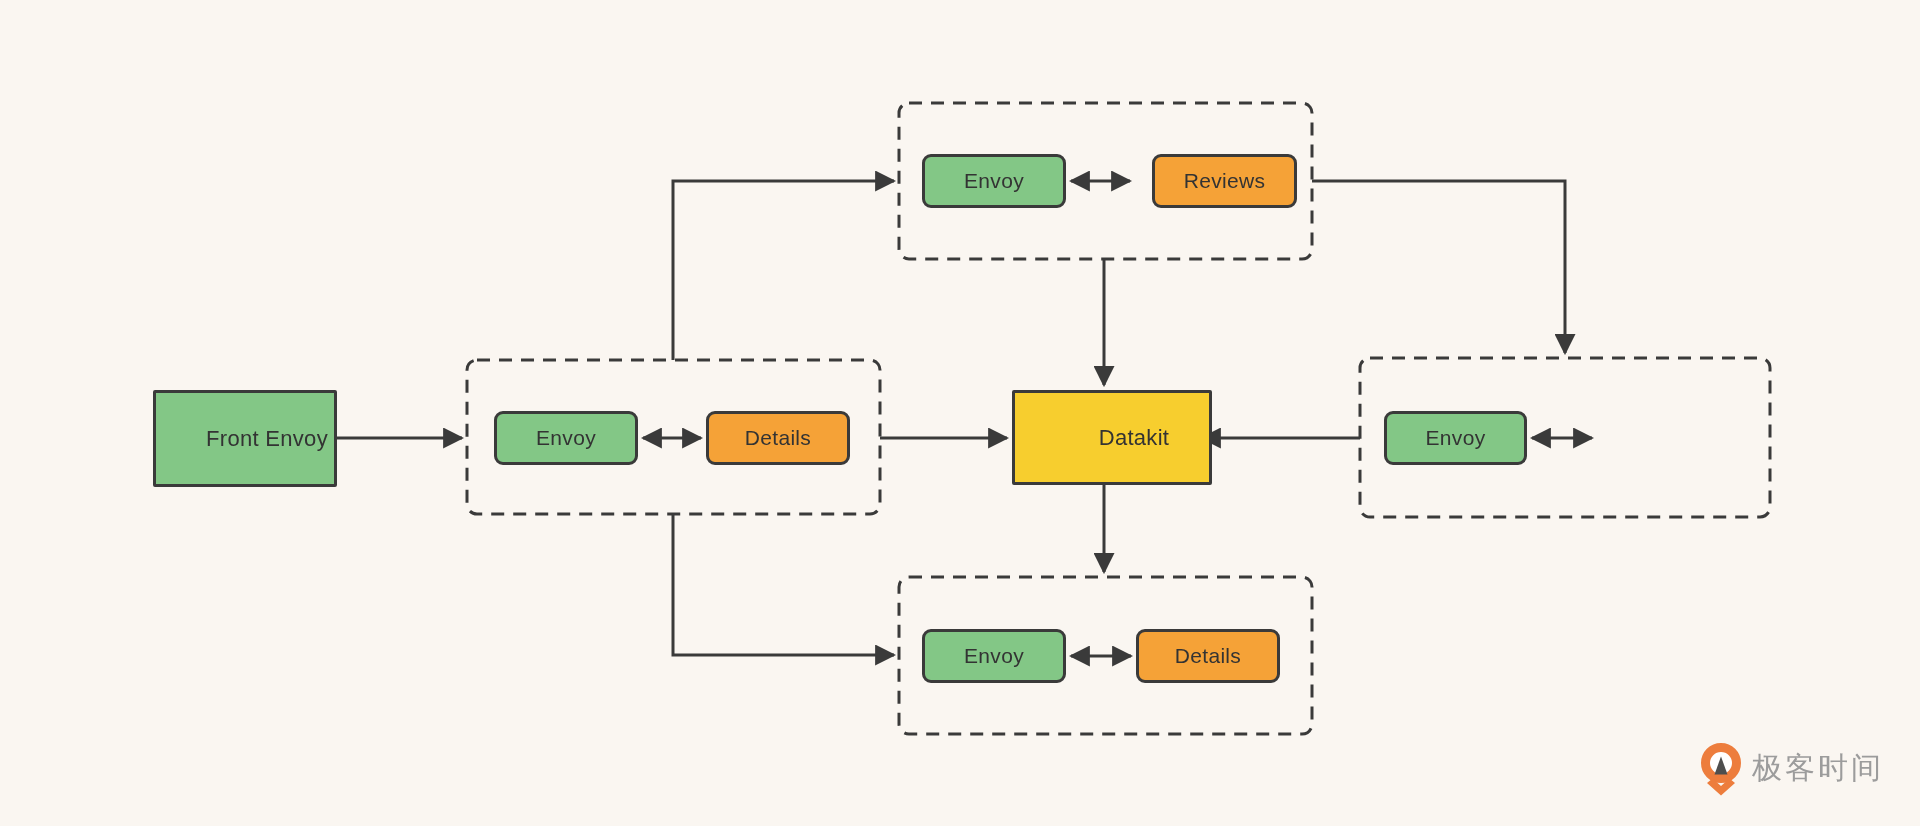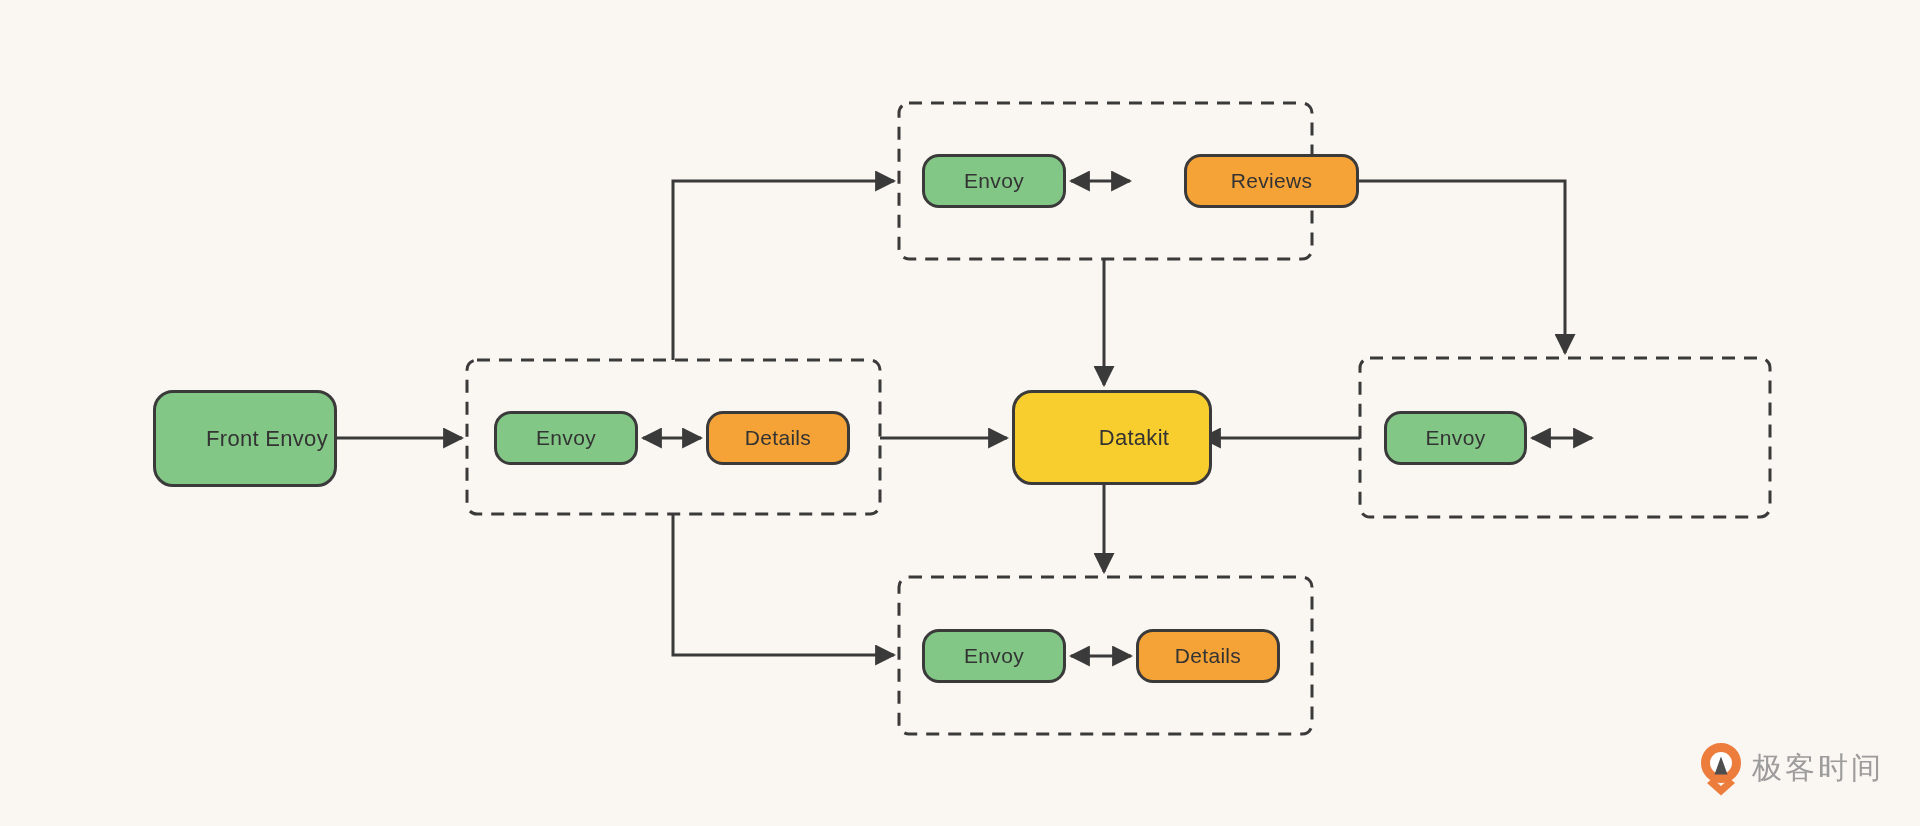--- a/index.html
+++ b/index.html
@@ -41,27 +41,27 @@
     stroke-dasharray:13 9;
   }
   #arrowE path, #arrowS path{ fill:var(--stroke); }
   .node{
     position:absolute;
     box-sizing:border-box;
     display:flex;
     align-items:center;
     justify-content:center;
     border:3px solid var(--stroke);
-    border-radius:17px;
+    border-radius:9px;
     color:var(--label-dark);
     font-size:21px;
     letter-spacing:.3px;
     white-space:nowrap;
   }
-  .node.big{ border-radius:20px; font-size:22px;padding-left:44px; }
+  .node.big{ border-radius:2px; font-size:22px;padding-left:44px; }
   .node.green{ background:var(--proxy-green); }
   .node.orange{ background:var(--service-orange); }
   .node.yellow{ background:var(--collector-yellow); }
   .logo{
     position:absolute;
     left:1698px; top:742px;
     display:flex;
     align-items:center;
     gap:8px;
   }
@@ -116,21 +116,21 @@
   <div class="node green" style="left:494px;top:411px;width:144px;height:54px">
     <span>Envoy</span>
   </div>
   <div class="node orange" style="left:706px;top:411px;width:144px;height:54px">
     <span>Details</span>
   </div>
 
   <div class="node green" style="left:922px;top:154px;width:144px;height:54px">
     <span>Envoy</span>
   </div>
-  <div class="node orange" style="left:1184px;top:154px;width:175px;height:54px">
+  <div class="node orange" style="left:1152px;top:154px;width:145px;height:54px">
     <span>Reviews</span>
   </div>
 
   <div class="node green" style="left:1384px;top:411px;width:143px;height:54px">
     <span>Envoy</span>
   </div>
 
   <div class="node green" style="left:922px;top:629px;width:144px;height:54px">
     <span>Envoy</span>
   </div>

